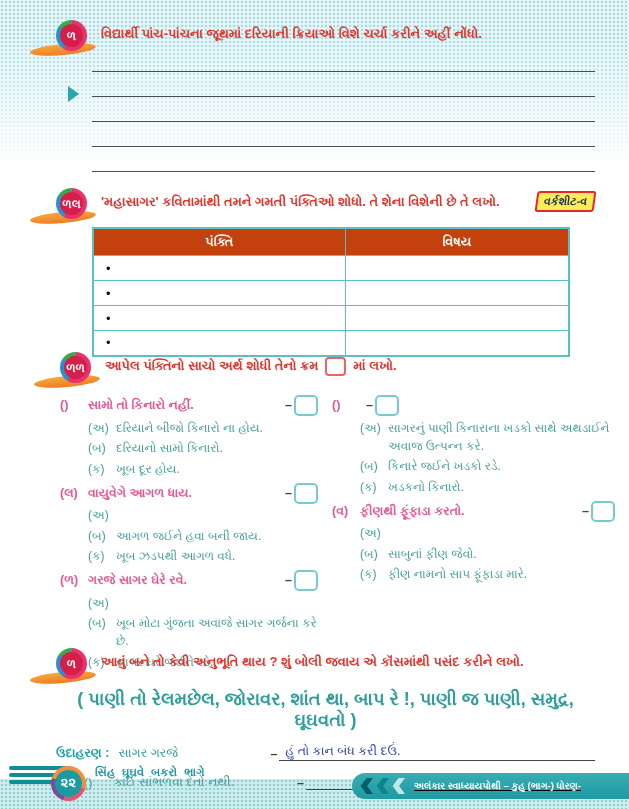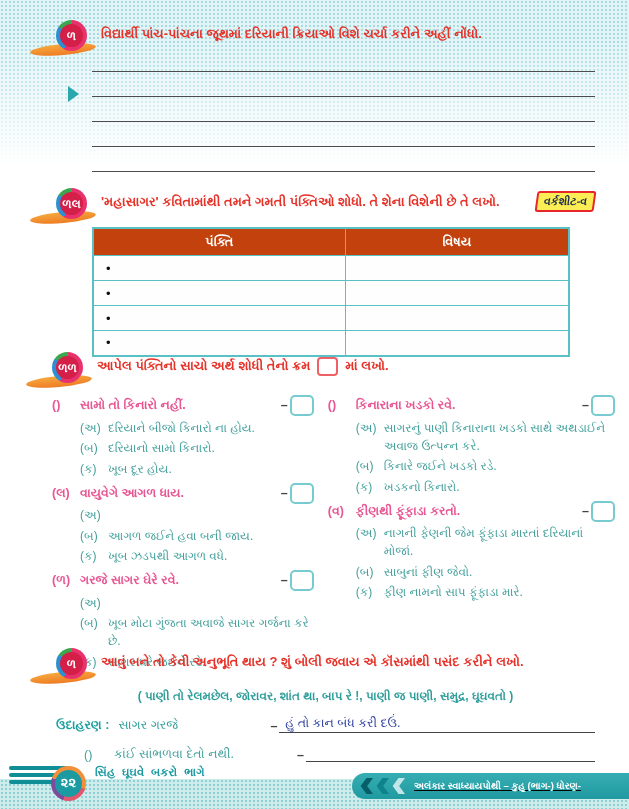--- a/index.html
+++ b/index.html
@@ -53,40 +53,40 @@
     border-radius:3px; white-space:nowrap; }
   table.ptable { margin:5px 0 0 36px; width:478px; border-collapse:collapse; border:2px solid #59c1c6; background:#fff; }
   table.ptable th { background:#c2410c; color:#ffffff; font-size:13px; font-weight:bold;
     padding:5px 4px; border:1.5px solid #59c1c6; }
   table.ptable td { height:25px; border:1.5px solid #59c1c6; font-size:13px; vertical-align:middle;
     padding:0 0 0 12px; background:#fefefe; }
   table.ptable .c1 { width:53%; }
   .bullet { color:#111; font-size:13px; }
 
   
-  #q33 { top:352px; left:52px; right:14px; }
+  #q33 { top:352px; left:60px; right:14px; }
   .inline-box { display:inline-block; width:21px; height:19px; border:2px solid #ef5f66;
     border-radius:4px; background:#fff; vertical-align:middle; margin:0 7px; }
   .q33-cols { display:flex; gap:14px; margin-top:9px; }
   .q33-col { flex:1; }
   .q33-col.left { flex:0 0 46.5%; }
   .item { margin-bottom:5px; }
   .item-head { display:flex; align-items:center; color:#e85793; font-weight:bold; font-size:12.5px; line-height:1.5; }
   .item-num { width:28px; flex:none; }
   .item-text { flex:1; }
   .dashbox { display:flex; align-items:center; margin-left:6px; }
   .dash { color:#444; font-weight:bold; margin-right:2px; }
   .ansbox { width:24px; height:21px; border:2px solid #77cbd0; border-radius:5px; background:#fff; flex:none; }
   .opt { display:flex; color:#43a09c; font-size:12px; line-height:1.5; margin:2.5px 0; padding-left:28px; }
   .opt-label { width:28px; flex:none; }
   .opt-text { flex:1; }
 
   
   #q34 { top:648px; }
-  .paren-line { text-align:center; color:#2f9e9b; font-weight:bold; font-size:12px; margin:7px 0 0 0; }
+  .paren-line { text-align:center; color:#2f9e9b; font-weight:bold; font-size:18px; margin:7px 0 0 0; }
   .ex-row { display:flex; align-items:flex-end; margin-top:13px; font-size:12.5px; }
   .ex-label { color:#1fa0a0; font-weight:bold; flex:none; }
   .ex-prompt { color:#2f9e9b; font-weight:normal; margin-left:9px; width:152px; flex:none; }
   .ans-line { flex:1; border-bottom:1.8px solid #444; min-height:17px;
     color:#2c3e9e; font-weight:normal; font-size:12.5px; padding:0 4px 1px 6px; }
   .q34-item-row { display:flex; align-items:flex-end; margin-top:12px; font-size:12.5px; padding-left:28px; }
   .q34-item-num { color:#43a09c; width:30px; flex:none; }
   .q34-item-text { color:#43a09c; width:183px; flex:none; }
 
   
@@ -252,21 +252,20 @@
           <div class="opt">
               <span class="opt-label">(ક)</span>
               <span class="opt-text">સાગર ઘરે જઈને રડે.</span>
             </div>
         </div>
       </div>
       <div class="q33-col">
         <div class="item">
           <div class="item-head">
             <span class="item-num">(઴)</span>
-            <span class="item-text">કિનારાના ખડકો રવે.</span>
             <span class="dashbox">
                 <span class="dash">–</span>
                 <span class="ansbox"></span>
               </span>
           </div>
           <div class="opt">
               <span class="opt-label">(અ)</span>
               <span class="opt-text">સાગરનું પાણી કિનારાના ખડકો સાથે અથડાઈને અવાજ ઉત્પન્ન કરે.</span>
             </div>
           <div class="opt">
@@ -282,21 +281,20 @@
           <div class="item-head">
             <span class="item-num">(વ)</span>
             <span class="item-text">ફીણથી ફૂંફાડા કરતો.</span>
             <span class="dashbox">
                 <span class="dash">–</span>
                 <span class="ansbox"></span>
               </span>
           </div>
           <div class="opt">
               <span class="opt-label">(અ)</span>
-              <span class="opt-text">નાગની ફેણની જેમ ફૂંફાડા મારતાં દરિયાનાં મોજાં.</span>
             </div>
           <div class="opt">
               <span class="opt-label">(બ)</span>
               <span class="opt-text">સાબુનાં ફીણ જેવો.</span>
             </div>
           <div class="opt">
               <span class="opt-label">(ક)</span>
               <span class="opt-text">ફીણ નામનો સાપ ફૂંફાડા મારે.</span>
             </div>
         </div>

